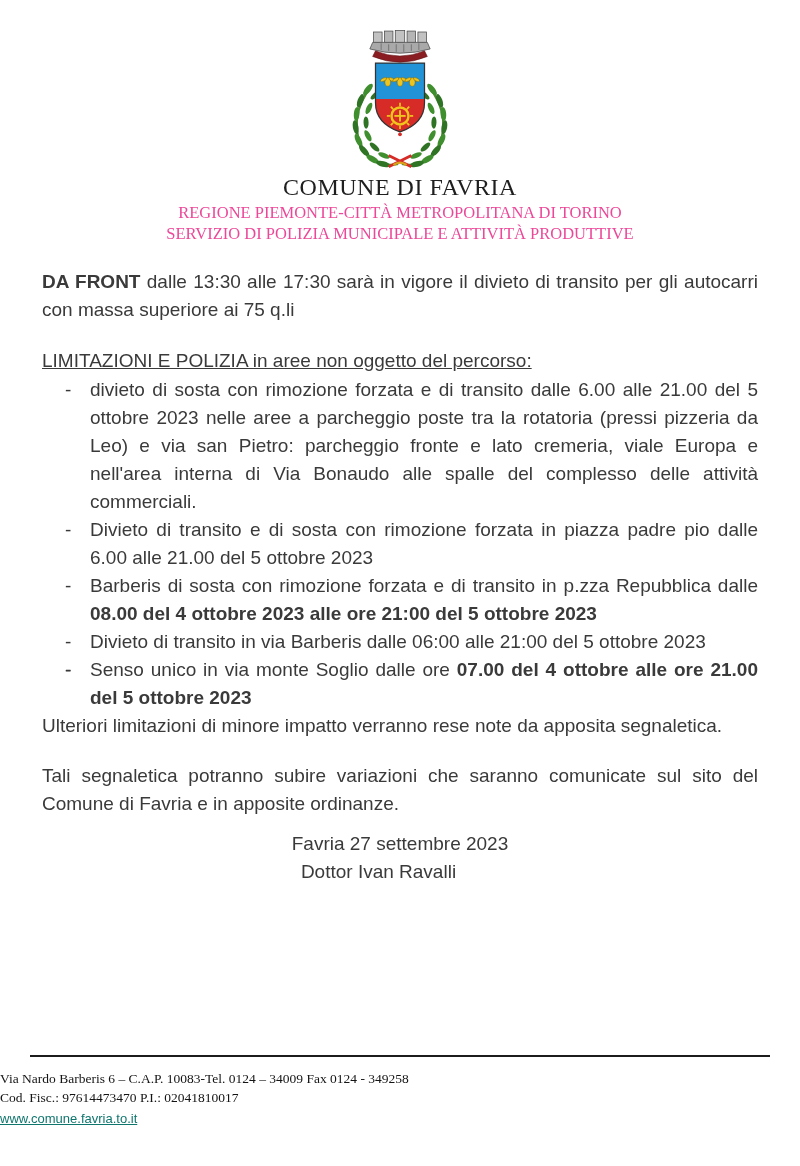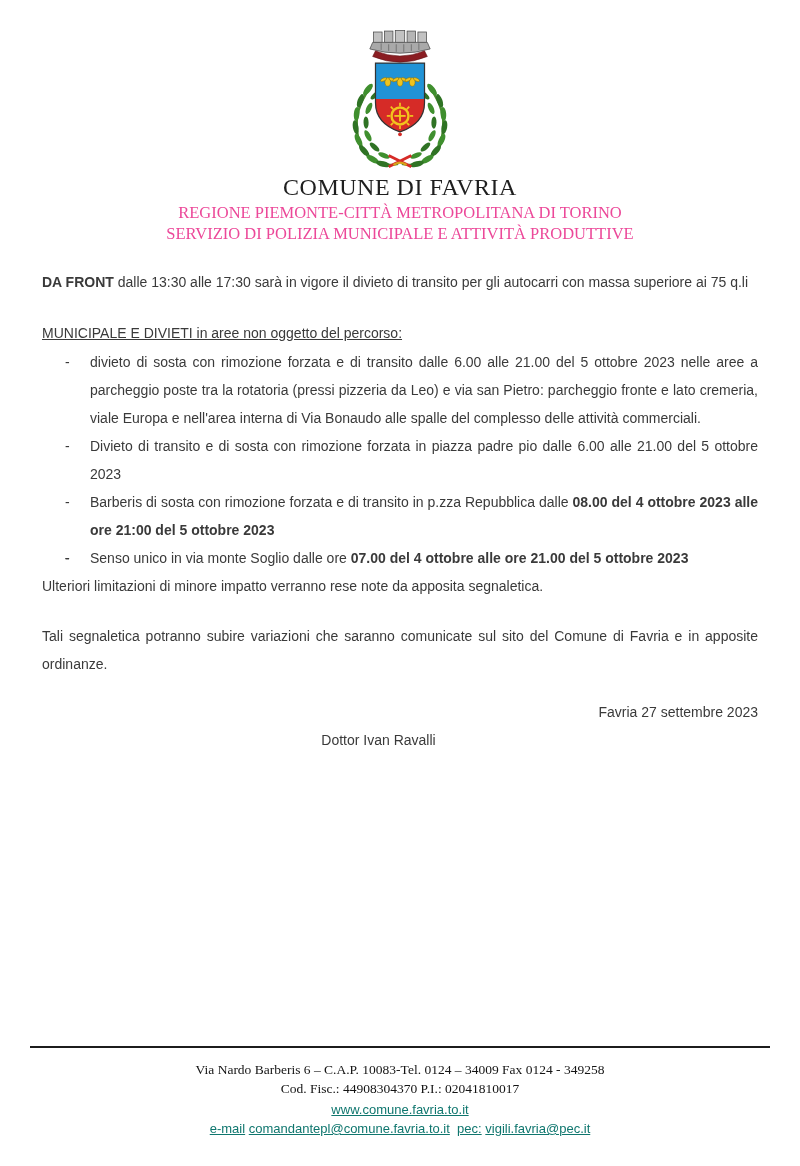--- a/index.html
+++ b/index.html
@@ -16,38 +16,38 @@
   .doc-title{
     font-family:"Liberation Serif", serif;font-weight:normal;
     font-size:24px;color:#1f1f1f;margin:2px 0 1px;letter-spacing:0.5px;
   }
   .doc-subtitle{
     font-family:"Liberation Serif", serif;
     font-size:16.5px;line-height:21px;color:#ec4899;
   }
 
   
-  main{padding:0 42px;font-size:14px;line-height:28px;text-align:justify;color:#3a3a3a;}
+  main{padding:0 42px;font-size:19px;line-height:28px;text-align:justify;color:#3a3a3a;}
   .p1{margin:24px 0 0;}
   .p1 .lead{font-weight:bold;}
   .section-heading{margin:23px 0 0;text-align:left;}
   .section-heading span{text-decoration:underline;}
 
   ul.bullets{list-style:none;margin:1px 0 0;padding:0;}
   ul.bullets li{position:relative;padding-left:48px;}
   ul.bullets .dash{position:absolute;left:23px;top:0;}
   .p2{margin:0;}
   .p3{margin:22px 0 0;}
 
-  .sig-row{display:flex;justify-content:flex-end;margin-top:20px;text-align:left;}
+  .sig-row{display:flex;justify-content:center;margin-top:12px;text-align:left;}
   .sig-role{margin-right:73px;}
   .sig-name{text-align:center;margin-right:43px;margin-top:0;}
 
   
-  .doc-footer{position:absolute;left:0;right:0;bottom:0;padding-bottom:28px;text-align:center;}
+  .doc-footer{position:absolute;left:0;right:0;bottom:10px;padding-bottom:28px;text-align:left;}
   .footer-rule{border:none;border-top:2px solid #1c1c1c;margin:0 30px 12px;}
   .f-serif{font-family:"Liberation Serif", serif;font-size:13.5px;line-height:19px;color:#141414;}
   .f-links{font-size:13px;line-height:18px;}
   .f-links a, .f-links .lbl{color:#0f766e;text-decoration:underline;}
   .f-links a{cursor:pointer;}
   .website-line{margin-top:3px;}
   .email-line{margin-top:1px;}
 </style>
 </head>
 <body>
@@ -137,41 +137,40 @@
       <circle cx="70" cy="113.5" r="2" fill="#d62b27"></circle>
     </svg>
     <h1 class="doc-title">COMUNE DI FAVRIA</h1>
     <div class="doc-subtitle">REGIONE PIEMONTE-CITTÀ METROPOLITANA DI TORINO</div>
     <div class="doc-subtitle">SERVIZIO DI POLIZIA MUNICIPALE E ATTIVITÀ PRODUTTIVE</div>
   </header>
 
   <main>
     <p class="p1"><span class="lead">DA FRONT</span><span> dalle 13:30 alle 17:30 sarà in vigore il divieto di transito per gli autocarri con massa superiore ai 75 q.li</span></p>
 
-    <p class="section-heading"><span>MUNICIPALE E DIVIETI in aree non oggetto del percorso:</span></p>
+    <p class="section-heading"><span>LIMITAZIONI E POLIZIA in aree non oggetto del percorso:</span></p>
 
     <ul class="bullets">
       <li><span class="dash">-</span><span>divieto di sosta con rimozione forzata e di transito dalle 6.00 alle 21.00 del 5 ottobre 2023 nelle aree a parcheggio poste tra la rotatoria (pressi pizzeria da Leo) e via san Pietro: parcheggio fronte e lato cremeria, viale Europa e nell'area interna di Via Bonaudo alle spalle del complesso delle attività commerciali.</span><b></b></li>
       <li><span class="dash">-</span><span>Divieto di transito e di sosta con rimozione forzata in piazza padre pio dalle 6.00 alle 21.00 del 5 ottobre 2023</span><b></b></li>
       <li><span class="dash">-</span><span>Barberis di sosta con rimozione forzata e di transito in p.zza Repubblica dalle </span><b>08.00 del 4 ottobre 2023 alle ore 21:00 del 5 ottobre 2023</b></li>
-      <li><span class="dash">-</span><b></b></li>
+      <li><span class="dash">-</span><span>Divieto di transito in via Barberis dalle 06:00 alle 21:00 del 5 ottobre 2023</span><b></b></li>
       <li><span class="dash">-</span><b></b></li>
       <li><span class="dash">-</span><span>Senso unico in via monte Soglio dalle ore </span><b>07.00 del 4 ottobre alle ore 21.00 del 5 ottobre 2023</b></li>
     </ul>
 
     <p class="p2">Ulteriori limitazioni di minore impatto verranno rese note da apposita segnaletica.</p>
     <p class="p3">Tali segnaletica potranno subire variazioni che saranno comunicate sul sito del Comune di Favria e in apposite ordinanze.</p>
 
     <div class="sig-row">
       <span>Favria 27 settembre 2023</span>
     </div>
     <div class="sig-name">Dottor Ivan Ravalli</div>
   </main>
 
   <footer class="doc-footer">
     <hr class="footer-rule">
     <div class="f-serif">Via Nardo Barberis 6 – C.A.P. 10083-Tel. 0124 – 34009    Fax 0124 - 349258</div>
-    <div class="f-serif">Cod. Fisc.: 44908304370 P.I.: 02041810017</div>
+    <div class="f-serif">Cod. Fisc.: 97614473470 P.I.: 02041810017</div>
     <div class="f-links website-line"><a>www.comune.favria.to.it</a></div>
-    <div class="f-links email-line"><span class="lbl">e-mail</span>&nbsp;<a>comandantepl@comune.favria.to.it</a>&nbsp;&nbsp;<span class="lbl">pec:</span>&nbsp;<a>vigili.favria@pec.it</a></div>
   </footer>
 
 </div>
 
 </body></html>

